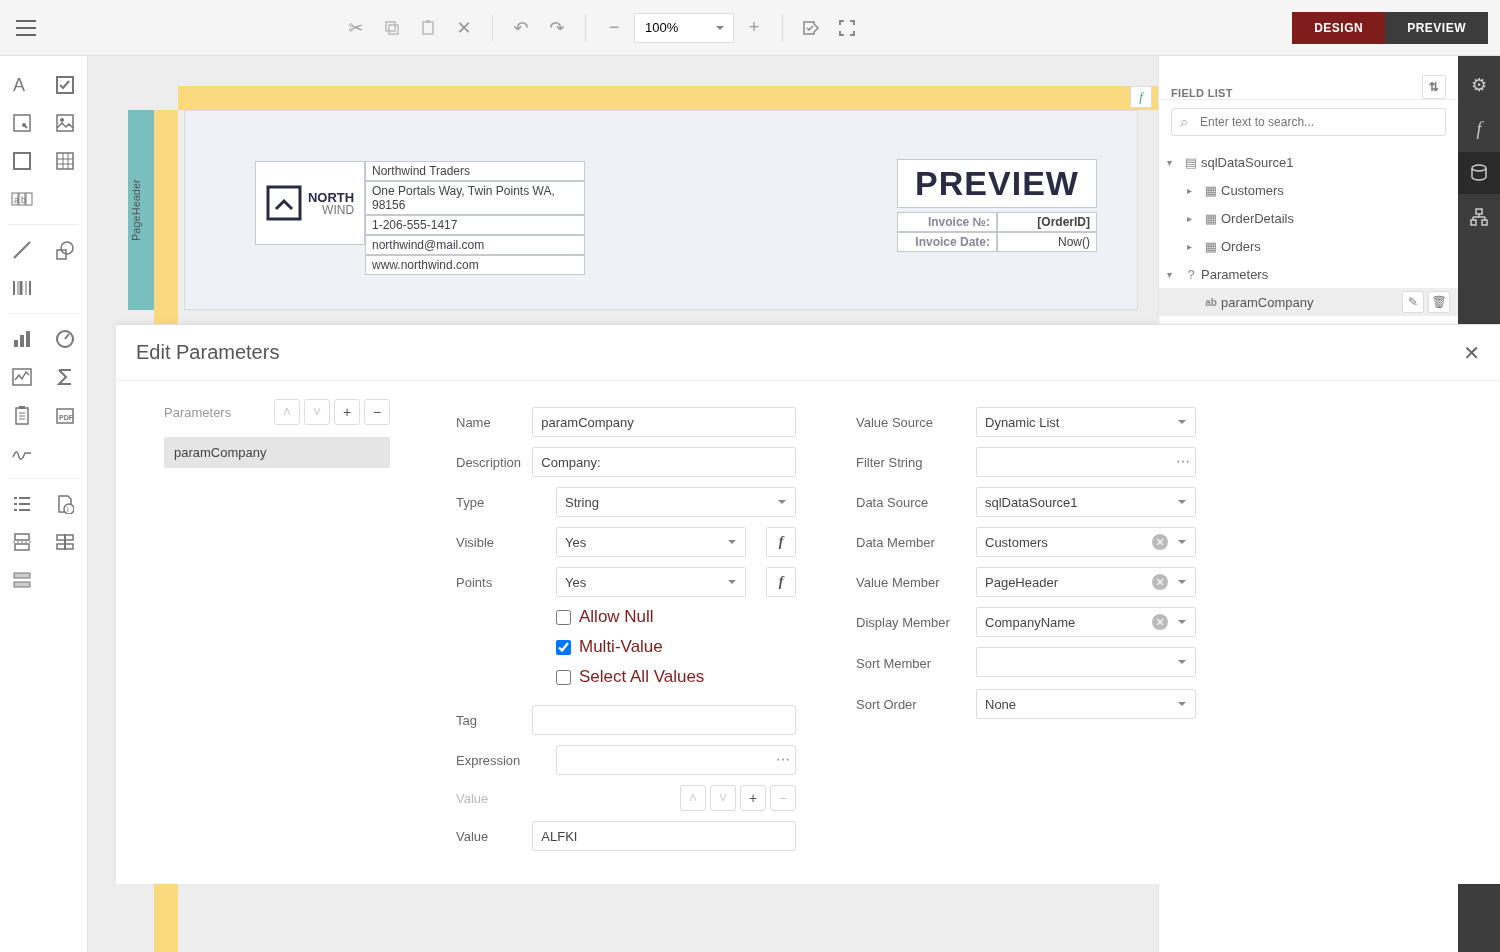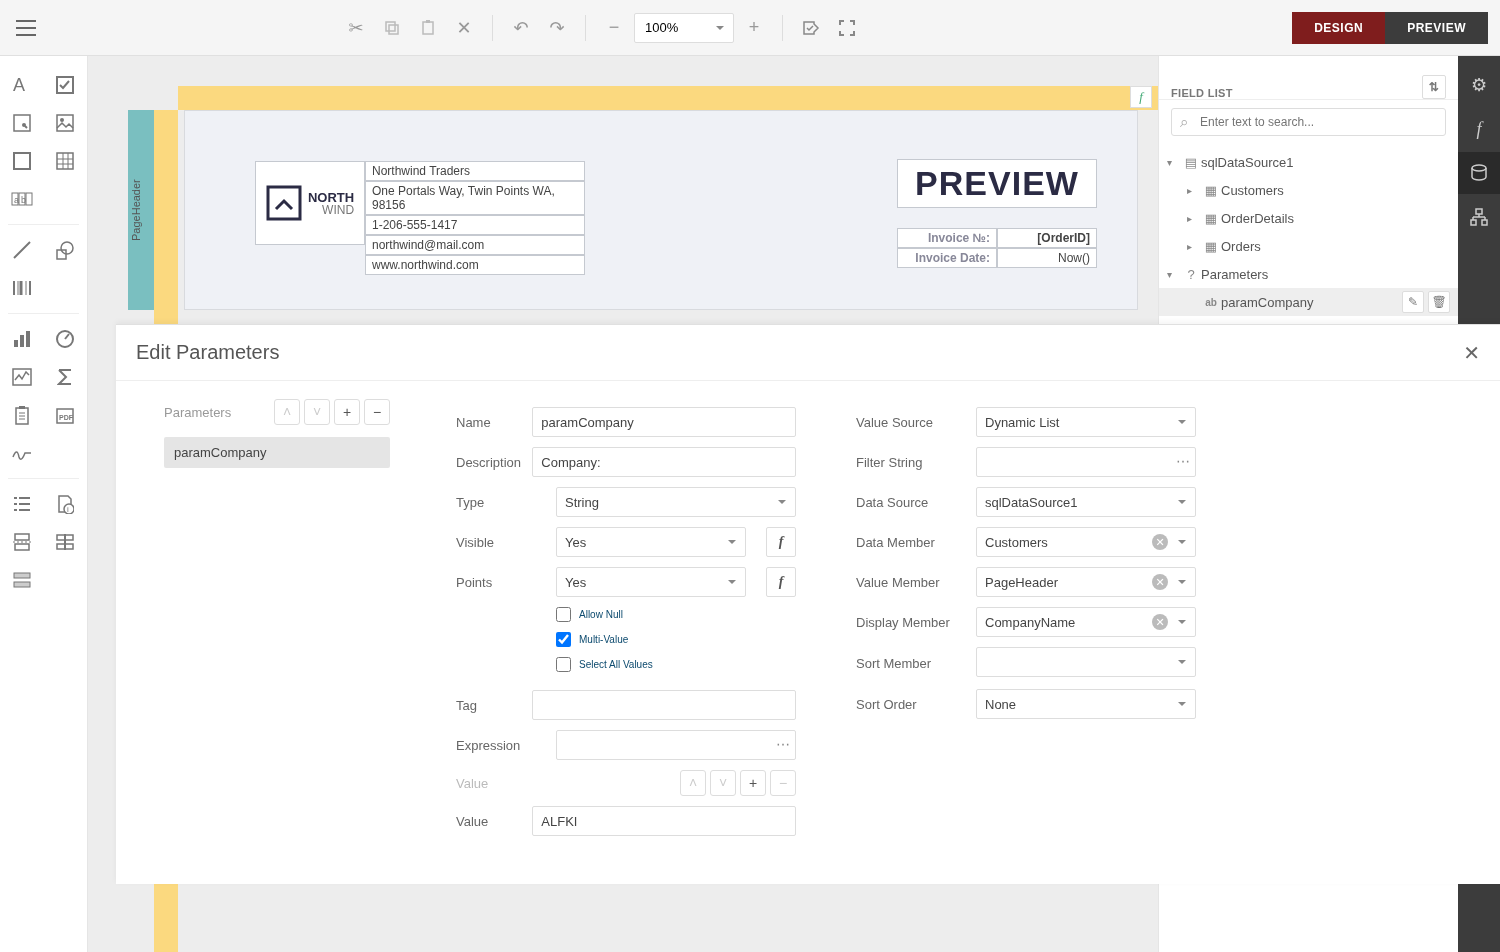--- a/index.html
+++ b/index.html
@@ -65,21 +65,21 @@
 .flbl{width:100px;color:#666;font-size:13px}
 .fctrl{flex:1}
 .finput,.fselect{width:100%;height:30px;border:1px solid #ddd;padding:0 8px;font-size:13px;background:#fff;color:#444;border-radius:2px}
 .fselect{text-align:left;position:relative;padding-right:24px}
 .fsel-wrap{position:relative;flex:1}
 .fsel-wrap::after{content:"";position:absolute;right:10px;top:13px;border:4px solid transparent;border-top-color:#888;pointer-events:none}
 .fgroup{display:flex;gap:20px;flex:1}
 .fxbtn{width:30px;height:30px;border:1px solid #ddd;background:#fff;display:flex;align-items:center;justify-content:center;font-style:italic;font-weight:bold;font-size:14px;color:#555;border-radius:2px;cursor:pointer;font-family:Georgia,serif}
 .fcheck{display:flex;align-items:center;gap:8px;padding-left:0}
 .fcheck input{width:15px;height:15px}
-.fcheck label{color:#0c4a6e;font-size:10px}
+.fcheck label{color:#7f1d1d;font-size:17px}
 .dots-btn{position:absolute;right:6px;top:6px;color:#888;font-size:14px;cursor:pointer}
 .clear-x{position:absolute;right:28px;top:7px;width:16px;height:16px;border-radius:50%;background:#bbb;color:#fff;font-size:11px;display:flex;align-items:center;justify-content:center;cursor:pointer}
 svg{display:block}
 </style>
 </head>
 <body>
 
 <div class="topbar">
   <div class="hamburger">
       <span></span>
@@ -326,21 +326,21 @@
         </div>
         <div style="position:absolute;left:180px;top:50px;width:220px">
           <div class="comp-box" style="font-weight:400">Northwind Traders</div>
           <div class="comp-box">One Portals Way, Twin Points WA, 98156</div>
           <div class="comp-box">1-206-555-1417</div>
           <div class="comp-box">northwind@mail.com</div>
           <div class="comp-box">www.northwind.com</div>
         </div>
         <div style="position:absolute;right:40px;top:48px;width:200px;text-align:right">
           <div class="comp-box" style="font-size:34px;font-weight:800;color:#2b2b44;letter-spacing:1px;text-align:center;padding:4px">PREVIEW</div>
-          <div style="display:flex;margin-top:20px">
+          <div style="display:flex;margin-top:4px">
               <div class="comp-box" style="flex:1;font-weight:700;color:#889;text-align:right">Invoice №:</div>
               <div class="comp-box" style="flex:1;text-align:right;font-weight:700">[OrderID]</div>
             </div>
           <div style="display:flex">
               <div class="comp-box" style="flex:1;font-weight:700;color:#889;text-align:right">Invoice Date:</div>
               <div class="comp-box" style="flex:1;text-align:right;font-weight:400">Now()</div>
             </div>
         </div>
       </div>
     </div>

